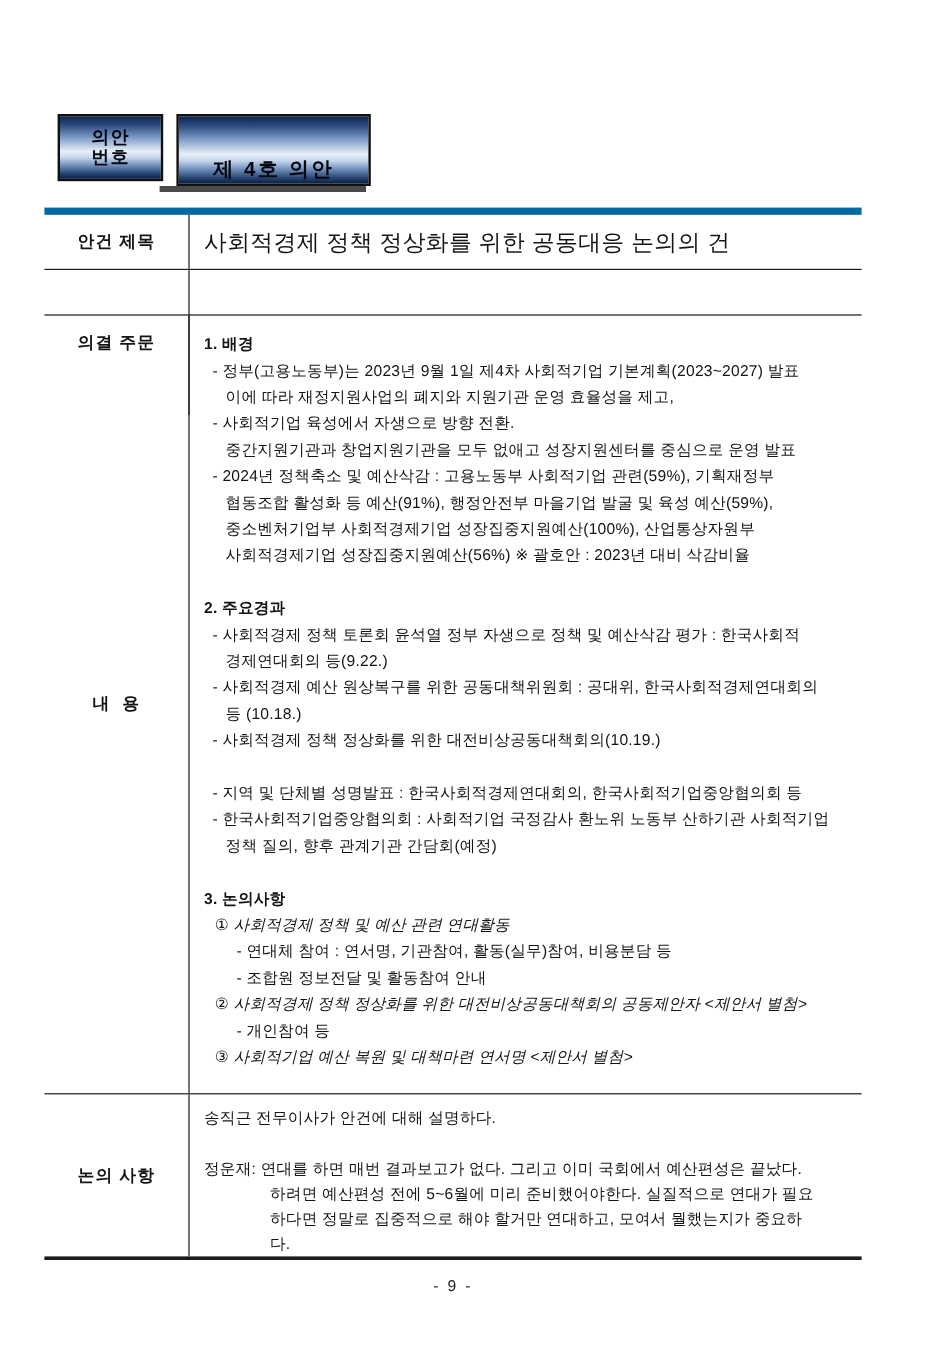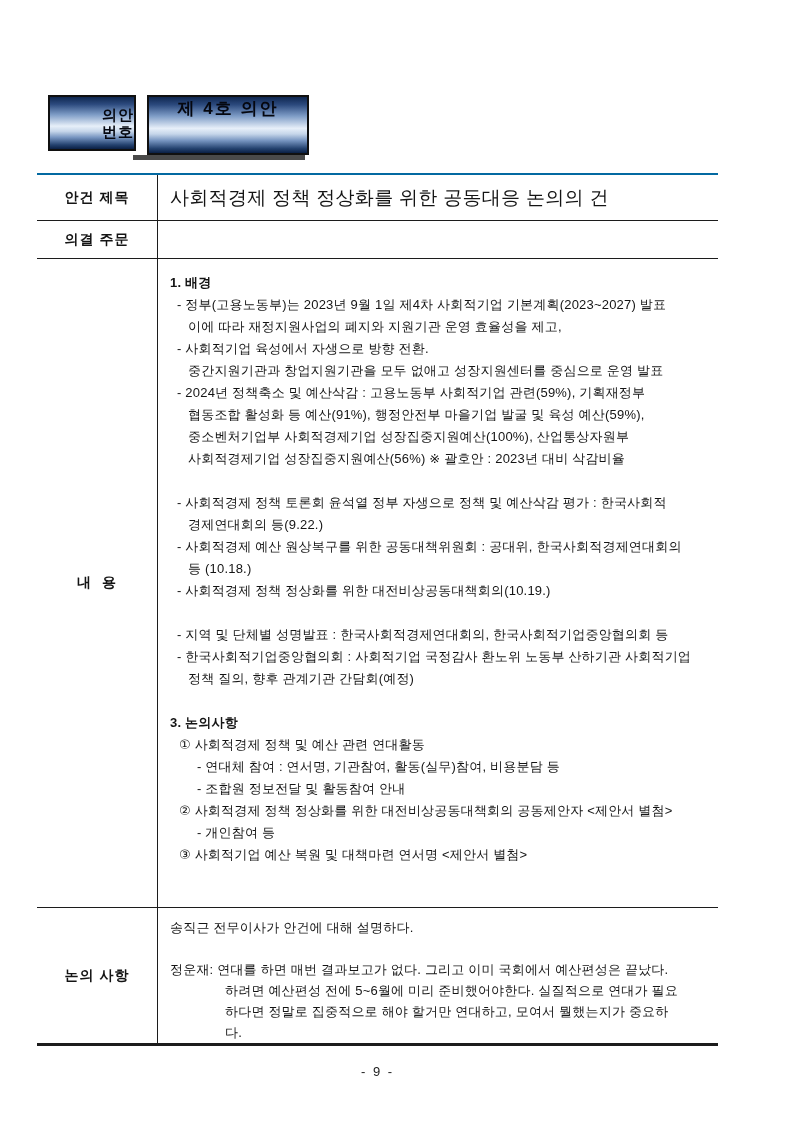--- a/index.html
+++ b/index.html
@@ -8,65 +8,65 @@
     font-family:"Liberation Sans","DejaVu Sans",sans-serif; color:#141414;
   }
 
   
   .agenda-header { position:absolute; top:95px; left:48px; display:flex; align-items:flex-start; }
   .grad {
     background:linear-gradient(180deg,#0f2750 0%,#2c4a7e 14%,#7e9cc6 34%,#e7eff9 56%,#c6d6ea 66%,#7593bf 78%,#24426f 92%,#0a1f44 100%);
   }
   .num-box {
     width:84px; height:52px; border:2px solid #101010;
-    display:flex; flex-direction:column; align-items:flex-end; justify-content:center;
+    display:flex; flex-direction:column; align-items:center; justify-content:center;
     font-weight:bold; font-size:15px; line-height:17px; color:#05070f; letter-spacing:1px;
   }
   .header-gap { width:11px; }
   .title-box {
     width:158px; height:56px; border:2px solid #101010; position:relative;
-    display:flex; align-items:flex-start; justify-content:center;
+    display:flex; align-items:flex-end; justify-content:center;
     font-weight:bold; font-size:17px; color:#05070f; letter-spacing:2px;
   }
   .title-box::after {
     content:""; position:absolute; left:-16px; right:2px; bottom:-7px; height:5px; background:#4a4a4a;
   }
 
   
   .doc-table {
     position:absolute; left:37px; top:173px; width:681px;
-    border-top:2px solid #0369a1; border-bottom:3px solid #1c1c1c;
+    border-top:6px solid #0369a1; border-bottom:3px solid #1c1c1c;
     box-sizing:border-box;
   }
   .t-row { display:flex; border-bottom:1px solid #1c1c1c; box-sizing:border-box; }
   .t-row:last-child { border-bottom:none; }
   .label-cell {
     flex:0 0 121px; width:121px; border-right:1.5px solid #1c1c1c; box-sizing:border-box;
     display:flex; align-items:center; justify-content:center;
     font-weight:bold; font-size:14px; letter-spacing:1px; white-space:pre;
   }
   .content-cell {
     flex:1; min-width:0; box-sizing:border-box;
     padding:0 4px 0 12px; font-size:13px; overflow:hidden;
   }
   .content-cell.single { display:flex; align-items:center; font-size:19px; letter-spacing:0.3px; }
   .content-cell.lines  { display:block; white-space:nowrap; }
 
   .row-title      { height:46px; }
-  .row-order      { height:38px; }
+  .row-order      { height:38px;flex-direction:column; }
   .row-content    { height:649px; }
   .row-content    .content-cell { padding-top:13px; line-height:22px; }
   .row-discussion { height:135px; }
   .row-discussion .content-cell { padding-top:9px; line-height:21px; }
 
   .ln          { letter-spacing:0.2px; }
   .ln-heading  { font-weight:bold; }
   .ln-item     { padding-left:7px; }
   .ln-cont     { padding-left:18px; }
-  .ln-numbered { padding-left:9px; }
+  .ln-numbered { padding-left:9px;font-style:italic; }
   .ln-sub      { padding-left:27px; }
   .ln-para     { padding-left:0; }
   .ln-hang     { padding-left:55px; }
 
   
   .page-footer {
     position:absolute; left:37px; width:681px; top:1064px;
     text-align:center; font-size:13px; letter-spacing:2px; color:#222;
   }
 </style>
@@ -101,20 +101,21 @@
         <div class="ln ln-heading">1. 배경</div>
         <div class="ln ln-item">- 정부(고용노동부)는 2023년 9월 1일 제4차 사회적기업 기본계획(2023~2027) 발표</div>
         <div class="ln ln-cont">이에 따라 재정지원사업의 폐지와 지원기관 운영 효율성을 제고,</div>
         <div class="ln ln-item">- 사회적기업 육성에서 자생으로 방향 전환.</div>
         <div class="ln ln-cont">중간지원기관과 창업지원기관을 모두 없애고 성장지원센터를 중심으로 운영 발표</div>
         <div class="ln ln-item">- 2024년 정책축소 및 예산삭감 : 고용노동부 사회적기업 관련(59%), 기획재정부</div>
         <div class="ln ln-cont">협동조합 활성화 등 예산(91%), 행정안전부 마을기업 발굴 및 육성 예산(59%),</div>
         <div class="ln ln-cont">중소벤처기업부 사회적경제기업 성장집중지원예산(100%), 산업통상자원부</div>
         <div class="ln ln-cont">사회적경제기업 성장집중지원예산(56%)  ※ 괄호안 : 2023년 대비 삭감비율</div>
         <div class="ln ln-blank">&nbsp;</div>
+        <div class="ln ln-heading">2. 주요경과</div>
         <div class="ln ln-item">- 사회적경제 정책 토론회 윤석열 정부 자생으로 정책 및 예산삭감 평가 : 한국사회적</div>
         <div class="ln ln-cont">경제연대회의 등(9.22.)</div>
         <div class="ln ln-item">- 사회적경제 예산 원상복구를 위한 공동대책위원회 : 공대위, 한국사회적경제연대회의</div>
         <div class="ln ln-cont">등 (10.18.)</div>
         <div class="ln ln-item">- 사회적경제 정책 정상화를 위한 대전비상공동대책회의(10.19.)</div>
         <div class="ln ln-blank">&nbsp;</div>
         <div class="ln ln-item">- 지역 및 단체별 성명발표 : 한국사회적경제연대회의, 한국사회적기업중앙협의회 등</div>
         <div class="ln ln-item">- 한국사회적기업중앙협의회 : 사회적기업 국정감사 환노위 노동부 산하기관 사회적기업</div>
         <div class="ln ln-cont">정책 질의, 향후 관계기관 간담회(예정)</div>
         <div class="ln ln-blank">&nbsp;</div>

